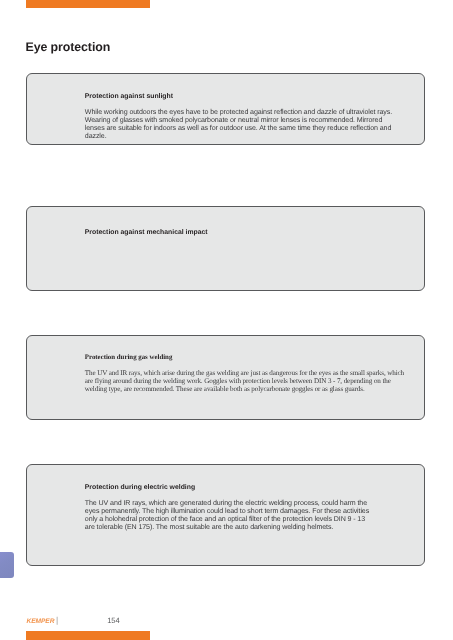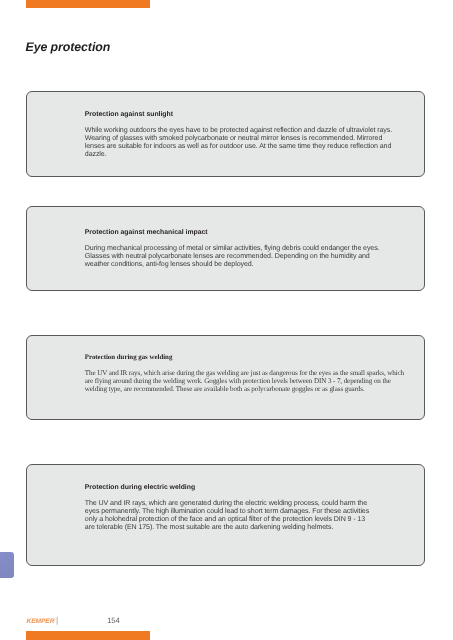--- a/index.html
+++ b/index.html
@@ -38,21 +38,20 @@
 
   
   .page-title {
     position: absolute;
     left: 25.5px; top: 41px;
     font-size: 12.4px;
     line-height: 12px;
     margin: 0;
     padding: 0;
     font-weight: bold;
-    font-style: italic;
     color: #231f20;
     letter-spacing: -0.1px;
     white-space: nowrap;
   }
 
   
   .tab-marker {
     position: absolute;
     left: -7px; top: 551.8px;
     width: 20.5px; height: 26px;
@@ -92,21 +91,21 @@
   
   .box {
     position: absolute;
     left: 26.3px;
     width: 398.5px;
     box-sizing: border-box;
     background: #e6e7e7;
     border: 1px solid #58595b;
     border-radius: 6px;
   }
-  .box-1 { top: 91px;  height: 86px; }
+  .box-1 { top: 73px;  height: 72px; }
   .box-2 { top: 205.5px; height: 85px; }
   .box-3 { top: 334.5px; height: 85px; font-family: Liberation Serif, serif; }
   .box-4 { top: 463.5px; height: 102px; }
 
   .box-inner {
     position: absolute;
     left: 57.5px;
     top: 19px;
   }
   .box-1 .box-inner { width: 313px; top: 19px; }
@@ -143,21 +142,20 @@
   <div class="box box-1">
     <div class="box-inner">
       <div class="box-head">Protection against sunlight</div>
       <p class="box-body">While working outdoors the eyes have to be protected against reflection and dazzle of ultraviolet rays. Wearing of glasses with smoked polycarbonate or neutral mirror lenses is recommended. Mirrored lenses are suitable for indoors as well as for outdoor use. At the same time they reduce reflection and dazzle.</p>
     </div>
   </div>
 
   <div class="box box-2">
     <div class="box-inner">
       <div class="box-head">Protection against mechanical impact</div>
-      <p class="box-body">During mechanical processing of metal or similar activities, flying debris could endanger the eyes. Glasses with neutral polycarbonate lenses are recommended. Depending on the humidity and weather conditions, anti-fog lenses should be deployed.</p>
     </div>
   </div>
 
   <div class="box box-3">
     <div class="box-inner">
       <div class="box-head">Protection during gas welding</div>
       <p class="box-body">The UV and IR rays, which arise during the gas welding are just as dangerous for the eyes as the small sparks, which are flying around during the welding work. Goggles with protection levels between DIN 3 - 7, depending on the welding type, are recommended. These are available both as polycarbonate goggles or as glass guards.</p>
     </div>
   </div>
 

